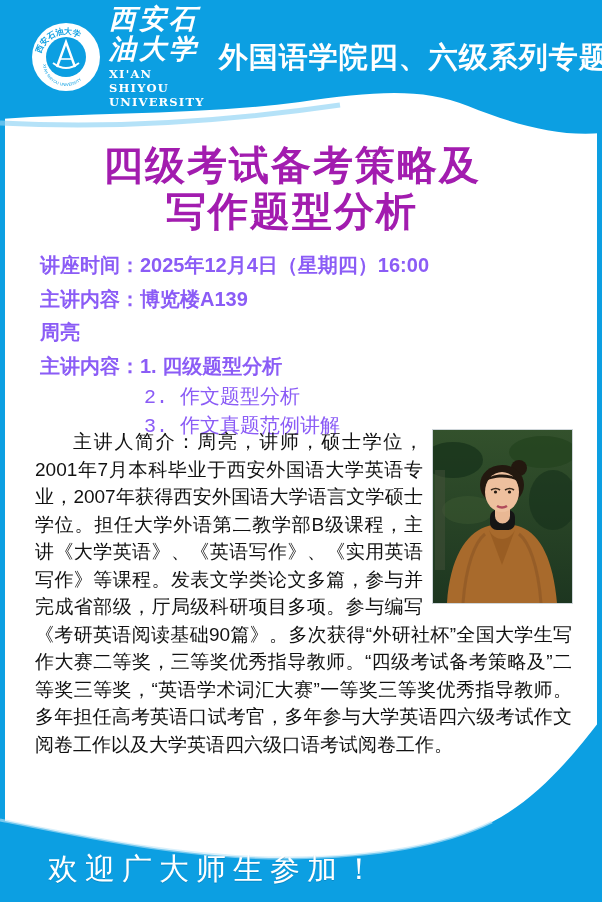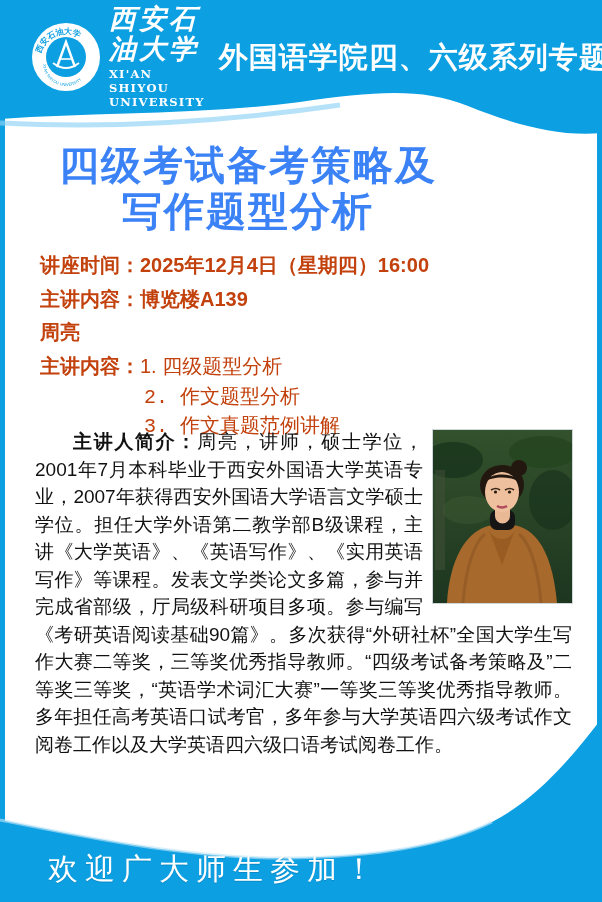--- a/index.html
+++ b/index.html
@@ -21,34 +21,34 @@
   .uni-names{margin:12px 0 0 8px;color:#fff;}
   .uni-cn{font-family:"DejaVu Serif","Liberation Serif",serif;font-style:italic;
     font-weight:bold;font-size:27px;letter-spacing:3px;line-height:30px;}
   .uni-en{font-family:"DejaVu Serif","Liberation Serif",serif;font-weight:bold;
     font-size:11.5px;letter-spacing:1.2px;margin-top:3px;}
   .banner-title{color:#fff;font-weight:bold;font-size:29px;letter-spacing:1px;
     margin:16px 10px 0 14px;white-space:nowrap;}
 
   
   .main-title{position:absolute;top:142px;left:0;width:496px;text-align:center;z-index:3;
-    color:#3b82f6;font-weight:bold;font-size:40px;line-height:46px;letter-spacing:2px;}
+    color:#a21caf;font-weight:bold;font-size:40px;line-height:46px;letter-spacing:2px;padding-left:44px;}
 
   
-  .details{position:absolute;top:249px;left:40px;z-index:3;color:#c2410c;font-size:20px;}
+  .details{position:absolute;top:249px;left:40px;z-index:3;color:#8b5cf6;font-size:20px;}
   .drow{display:flex;line-height:33.5px;}
   .dlabel{font-weight:bold;white-space:pre;}
   .dvalue{font-weight:bold;}
-  .drow.content .dvalue{font-weight:normal;}
+  .drow.content .dvalue{font-weight:bold;}
   .citem{font-weight:normal;line-height:29px;padding-left:104px;font-family:Liberation Mono, monospace;}
 
   
   .bio{position:absolute;top:428px;left:35px;width:537px;z-index:4;color:#111;
     font-size:19px;line-height:27.5px;text-align:justify;text-indent:2em;}
-  .bio .lead{font-weight:bold;}
+  .bio .lead{font-weight:normal;}
   .photo{float:right;width:139px;height:173px;margin:2px 0 9px 10px;
     shape-outside:margin-box;outline:1px solid #cfd6da;}
 
   
   .footer-wave{position:absolute;left:0;bottom:0;width:602px;height:190px;z-index:2;}
   .welcome{position:absolute;left:48px;bottom:12px;z-index:5;color:#fff;
     font-family:"DejaVu Serif","Liberation Serif",serif;font-weight:normal;
     font-size:30px;letter-spacing:7px;white-space:nowrap;
     text-shadow:0 1px 0 rgba(0,70,110,.25);}
   .footer-right{position:absolute;right:37px;bottom:18px;z-index:5;color:#fff;

